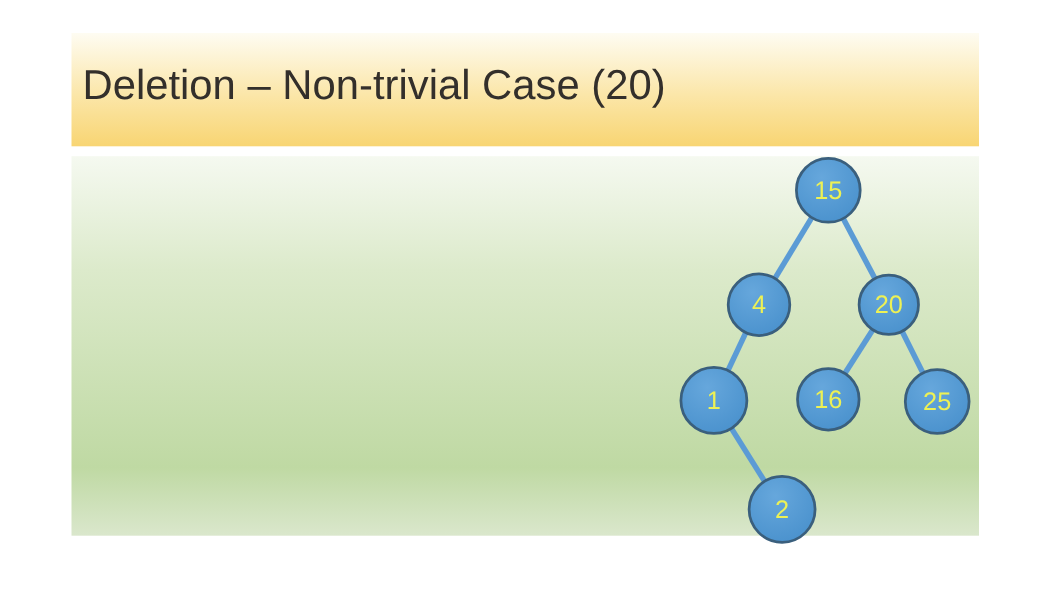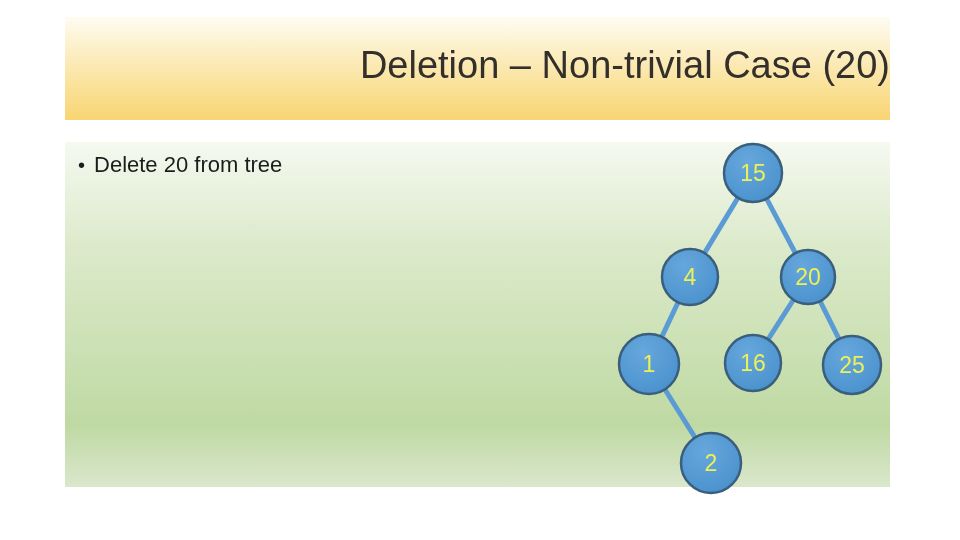--- a/index.html
+++ b/index.html
@@ -9,27 +9,26 @@
     font-family: "Liberation Sans", sans-serif;
     overflow: hidden;
   }
   .slide {
     position: relative;
     width: 960px; height: 540px;
     background: #ffffff;
   }
   .title-banner {
     position: absolute;
-    left: 65px; top: 17px;
+    left: 65px; top: 30px;
     width: 825px; height: 103px;
     background: linear-gradient(180deg,
       var(--banner-top) 0%,
       var(--banner-mid) 55%,
       var(--banner-bottom) 100%);
-    text-align: right;
   }
   .slide-title {
     margin: 0;
     padding: 26px 0 0 10px;
     font-size: 38px;
     line-height: 1.2;
     font-weight: normal;
     color: var(--title-text);
     letter-spacing: 0px;
   }
@@ -85,21 +84,20 @@
 <body>
 
 <div class="slide">
 
   <div class="title-banner">
     <h1 class="slide-title">Deletion – Non-trivial Case (20)</h1>
   </div>
 
   <div class="content-area">
     <ul class="bullet-list">
-      <li><span class="bullet-dot">•</span><span>Delete 20 from tree</span></li>
     </ul>
   </div>
 
   <svg id="tree-svg" viewBox="0 0 960 540">
     <defs>
       <radialGradient id="nodeGrad" cx="40%" cy="30%" r="80%">
         <stop offset="0%" stop-color="#66A7DC"></stop>
         <stop offset="100%" stop-color="#4890CC"></stop>
       </radialGradient>
     </defs>

